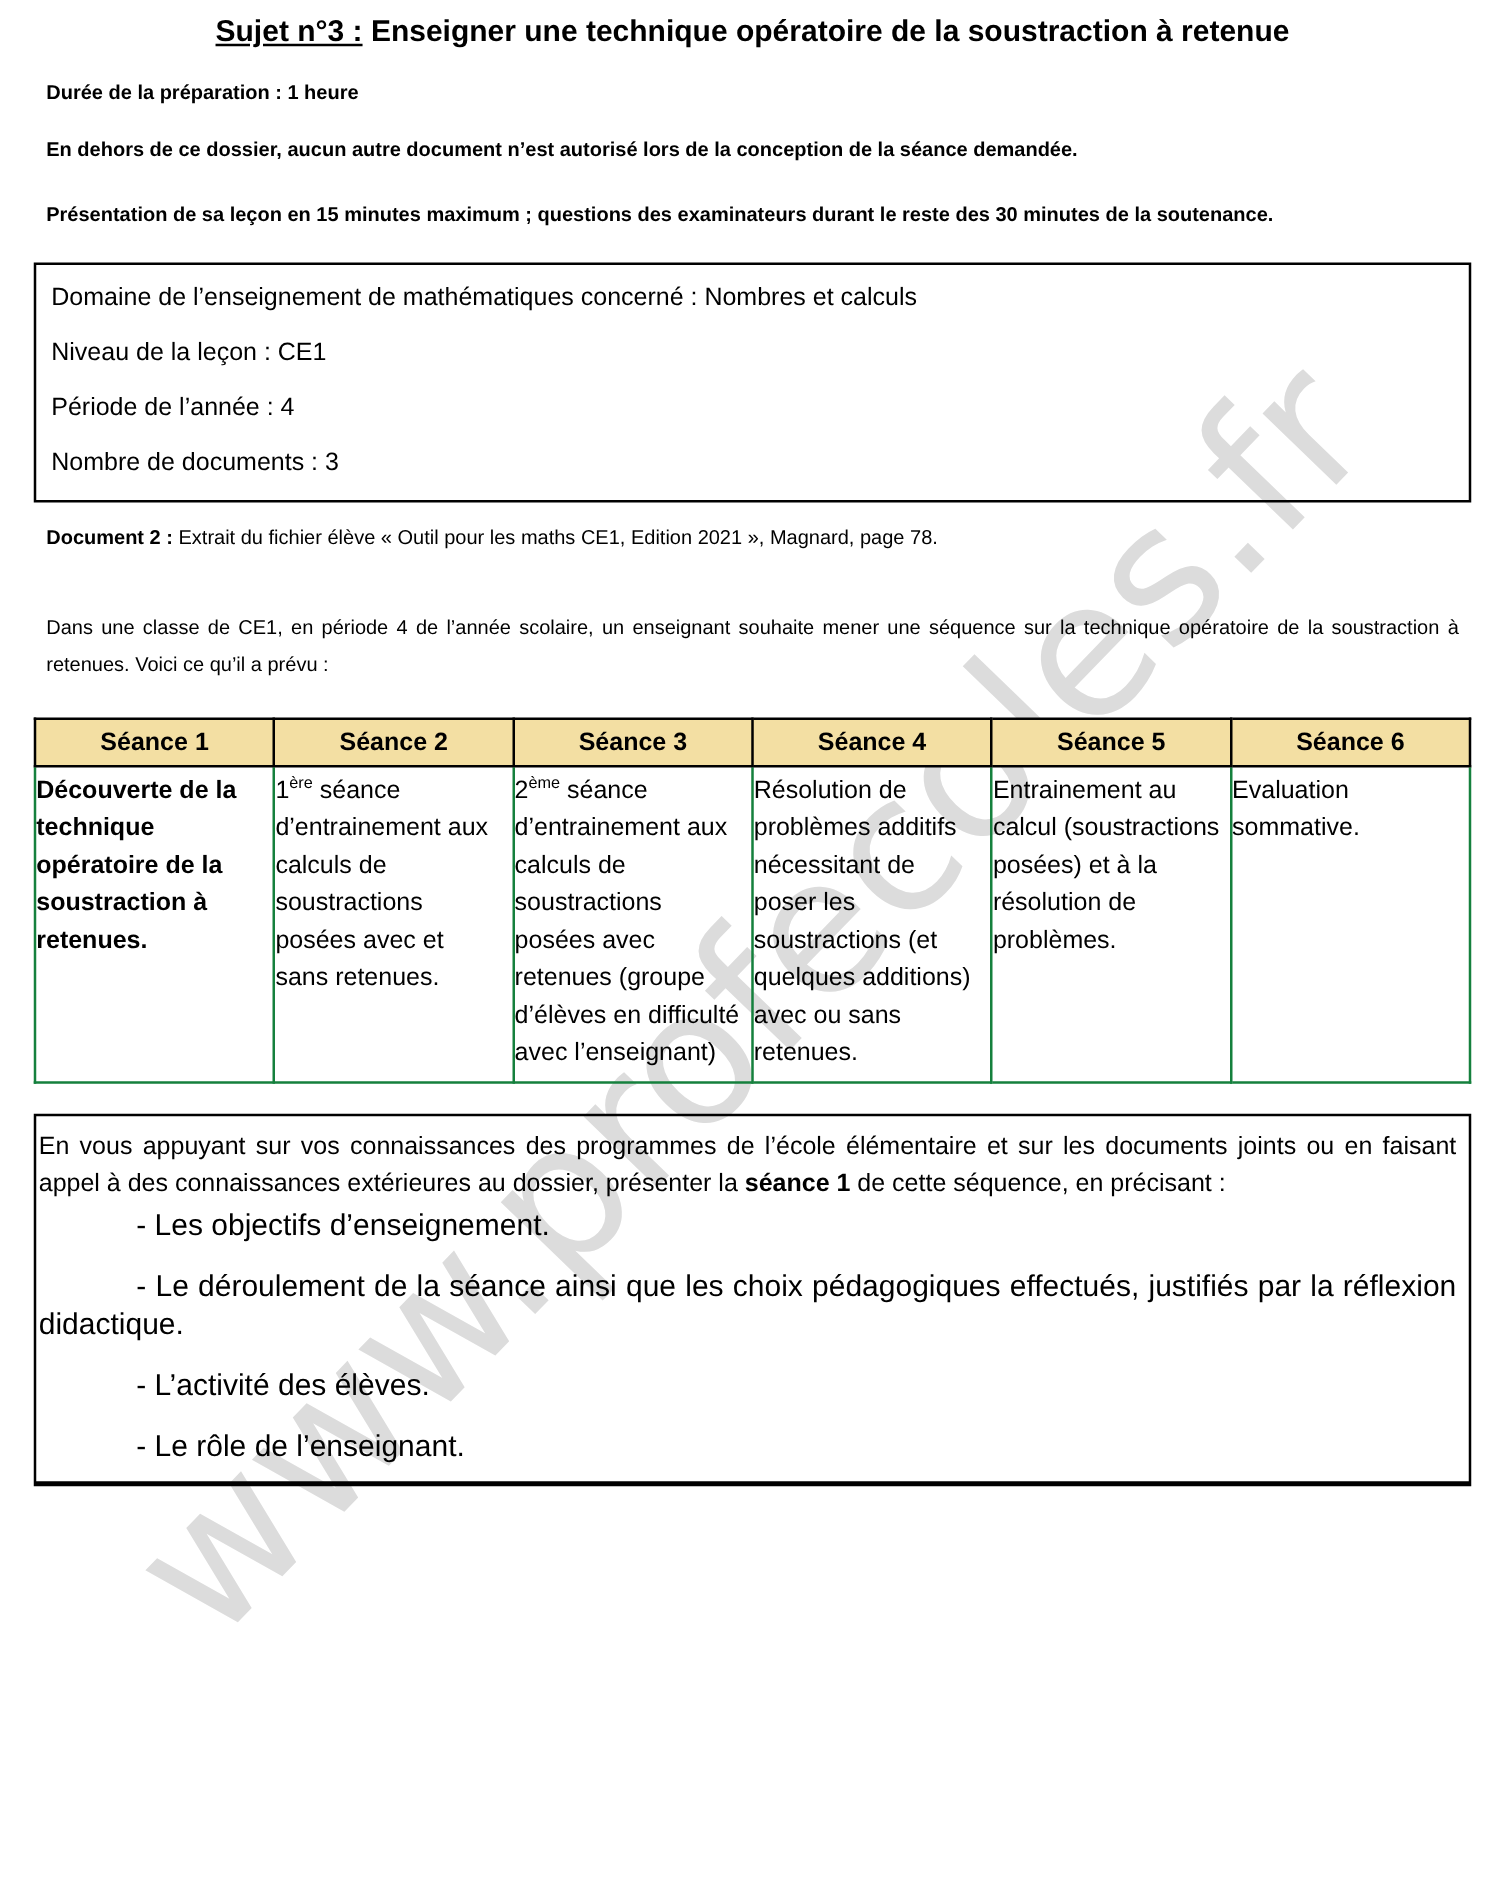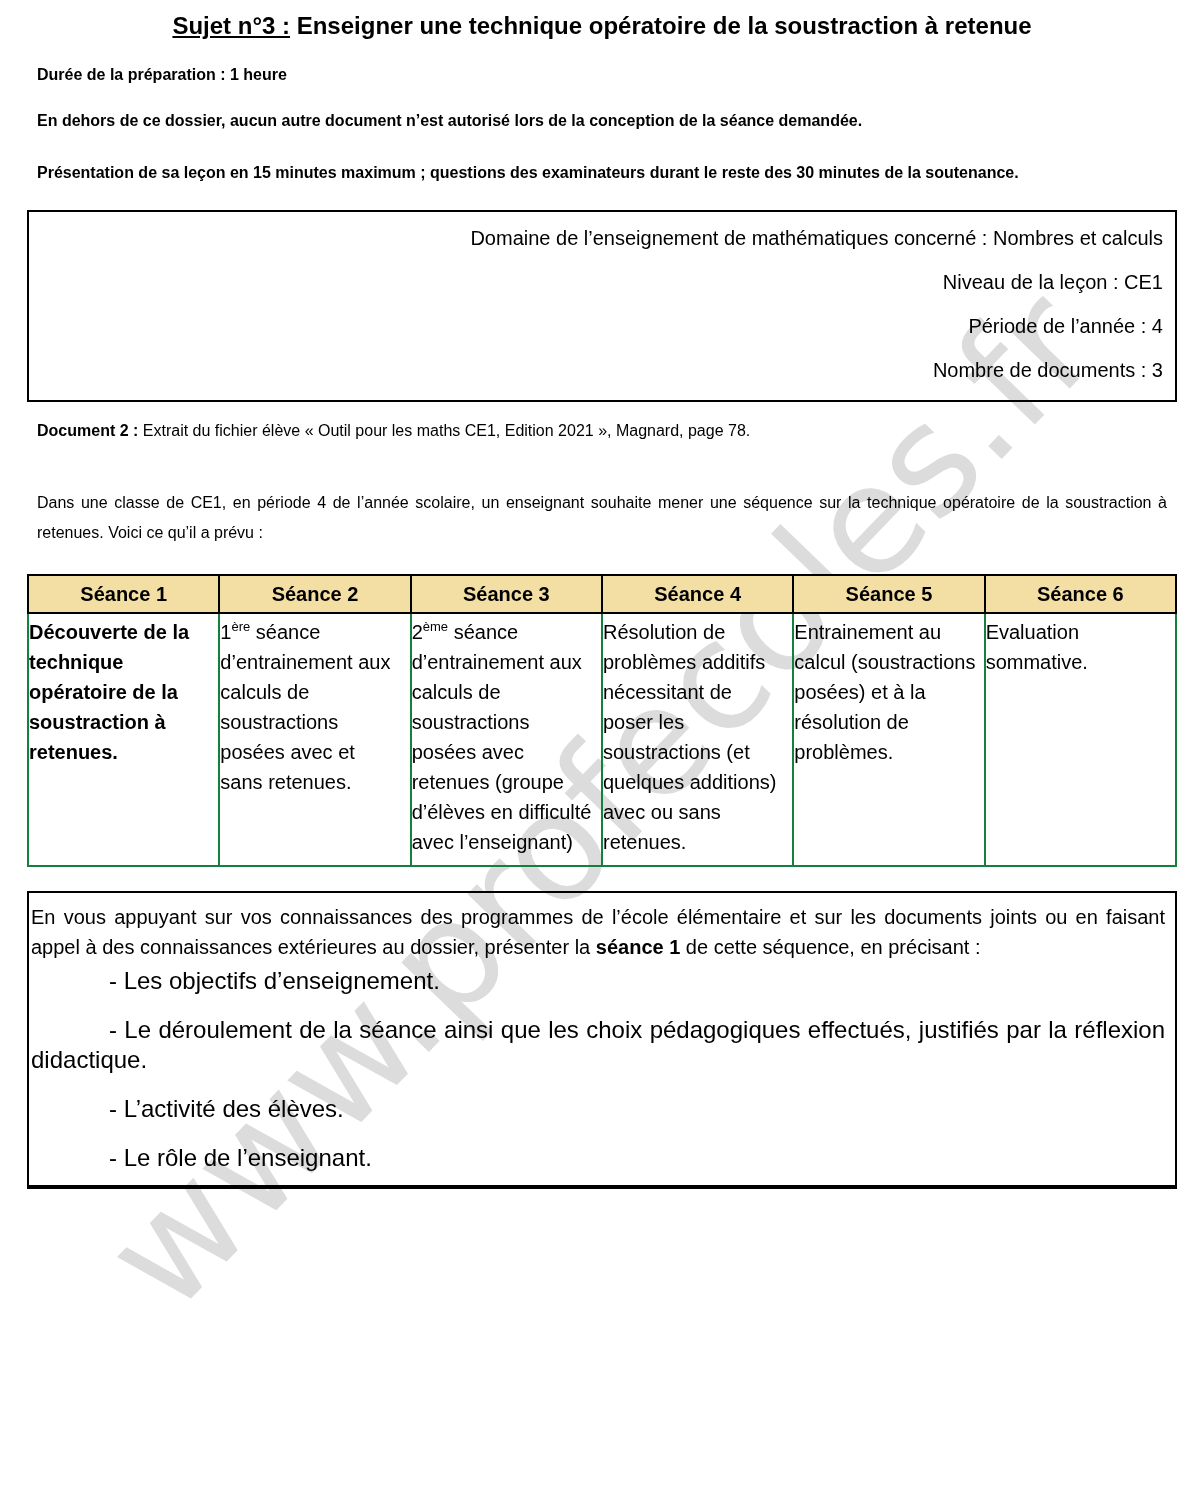--- a/index.html
+++ b/index.html
@@ -47,21 +47,20 @@
   }
   p.bold { font-weight: bold; }
   p.justify { text-align: justify; }
   p.mb22 { margin-bottom: 22px; }
 
   .info-box {
     border: 2px solid #000;
     padding: 12px 12px 0 12px;
     margin: 0 0 14px 0;
     background: transparent;
-    text-align: right;
   }
   .info-box p {
     font-size: 20px;
     line-height: 28px;
     margin-bottom: 16px;
   }
 
   .doc-line { margin-bottom: 15px !important; }
   .doc-label { font-weight: bold; }
 

